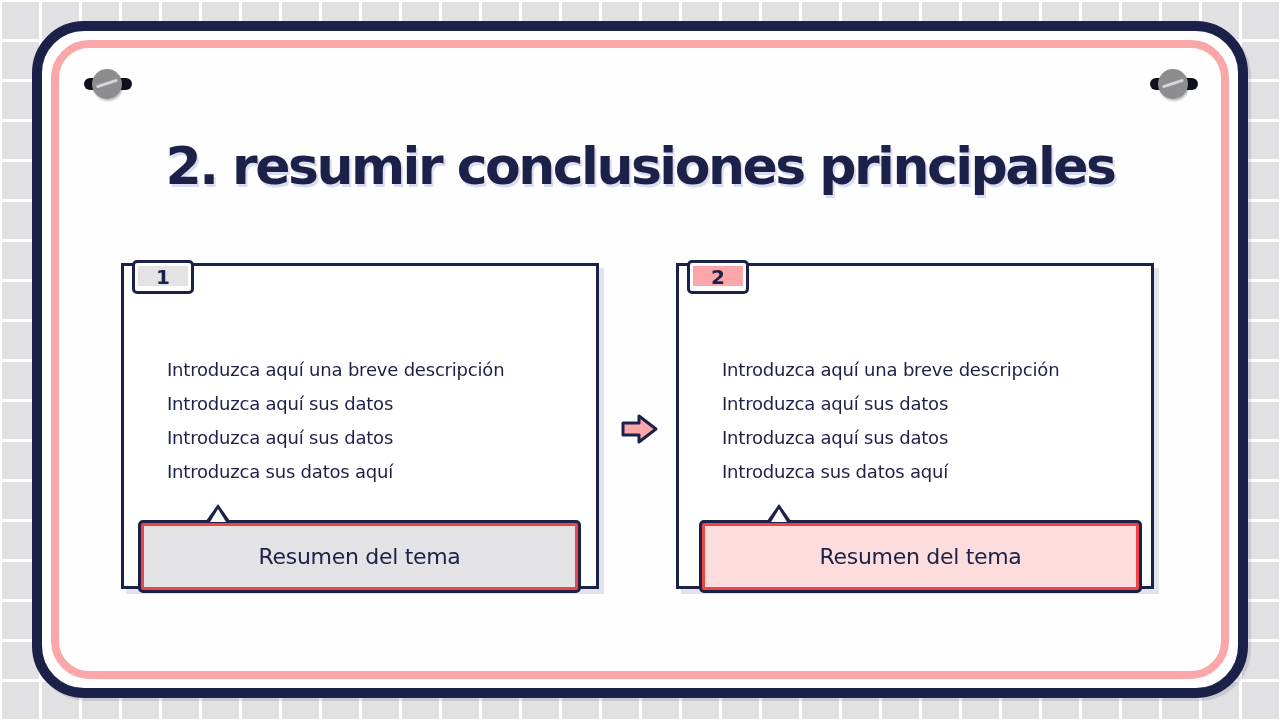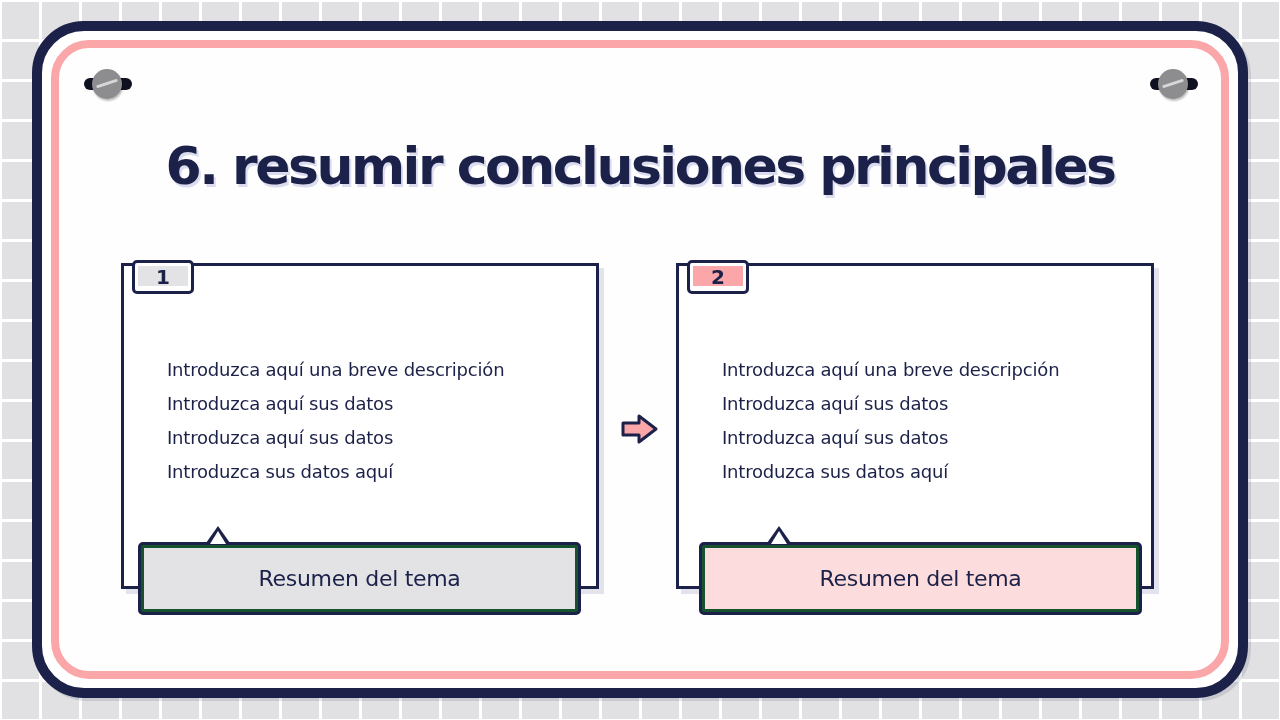--- a/index.html
+++ b/index.html
@@ -71,22 +71,22 @@
     position:relative; font-weight:bold; font-size:20px; color:#1b2148;
   }
   .lines {
     position:absolute; left:34px; top:78px; margin:9px; padding:0; list-style:none;
   }
   .lines li {
     font-family:"DejaVu Sans", sans-serif; font-size:18px; color:#1b2148;
     line-height:34px; letter-spacing:-0.2px;
   }
   .summary {
-    position:absolute; top:542px; width:443px; height:73px; box-sizing:border-box;
-    border:3px solid #1b2148; border-radius:5px; background:#14532d;
+    position:absolute; top:520px; width:443px; height:73px; box-sizing:border-box;
+    border:3px solid #1b2148; border-radius:5px; background:#ef4444;
   }
   .summary.s1 { left:138px; }
   .summary.s2 { left:699px; }
   .summary .fill {
     position:absolute; left:3px; right:3px; top:3px; bottom:3px;
     display:flex; align-items:center; justify-content:center;
   }
   .summary .label {
     font-size:22px; color:#1b2148; letter-spacing:-0.3px;
   }
@@ -116,21 +116,21 @@
       <div class="slot"></div>
     </div>
 </div>
 <div class="screw" style="left:1148px;">
   <div class="ear"></div>
     <div class="head">
       <div class="slot"></div>
     </div>
 </div>
 
-<div class="title">6. resumir conclusiones principales</div>
+<div class="title">2. resumir conclusiones principales</div>
 
 <div class="card c1">
   <div class="tab">
     <div class="fill" style="background:#e3e3e5;"></div>
     <span>1</span>
   </div>
   <ul class="lines">
     <li>Introduzca aquí una breve descripción</li>
     <li>Introduzca aquí sus datos</li>
     <li>Introduzca aquí sus datos</li>

